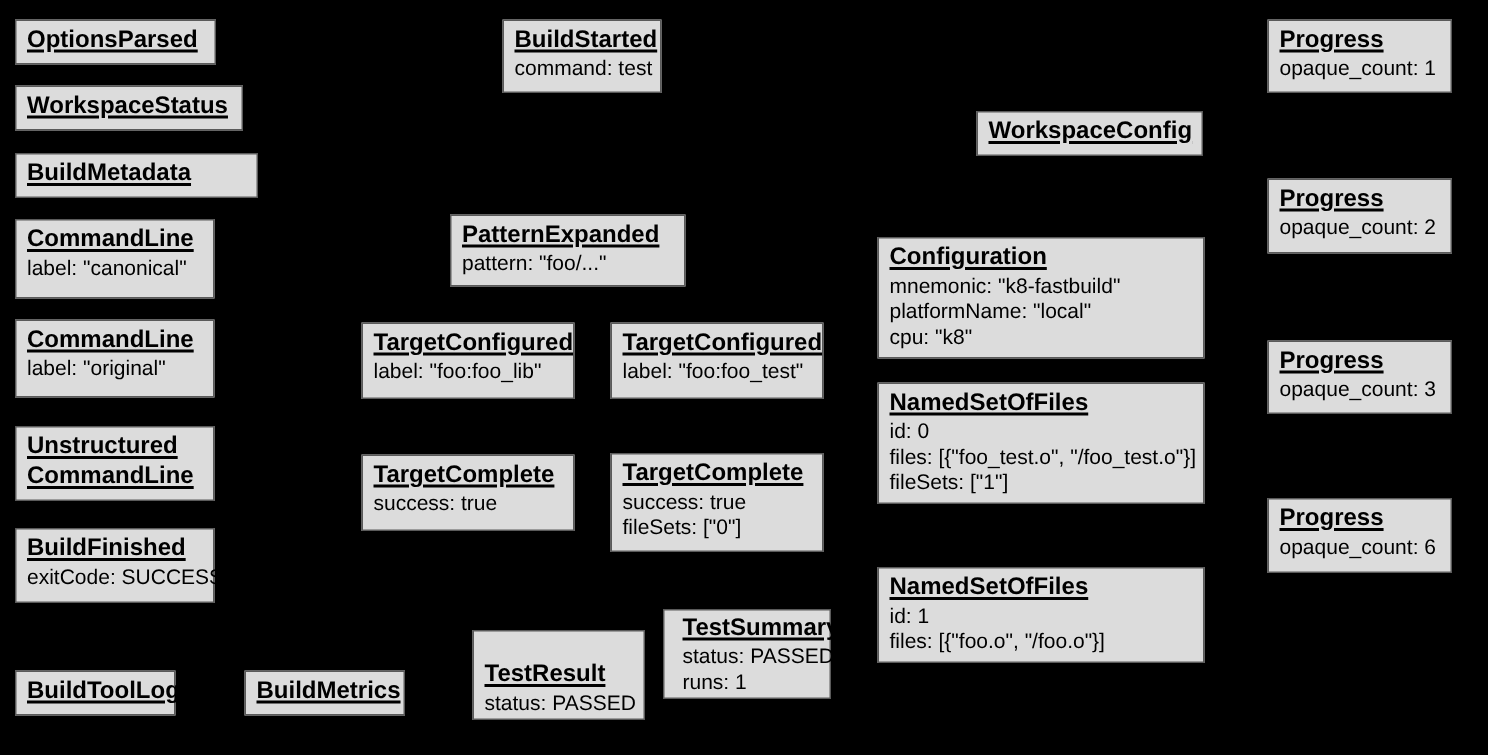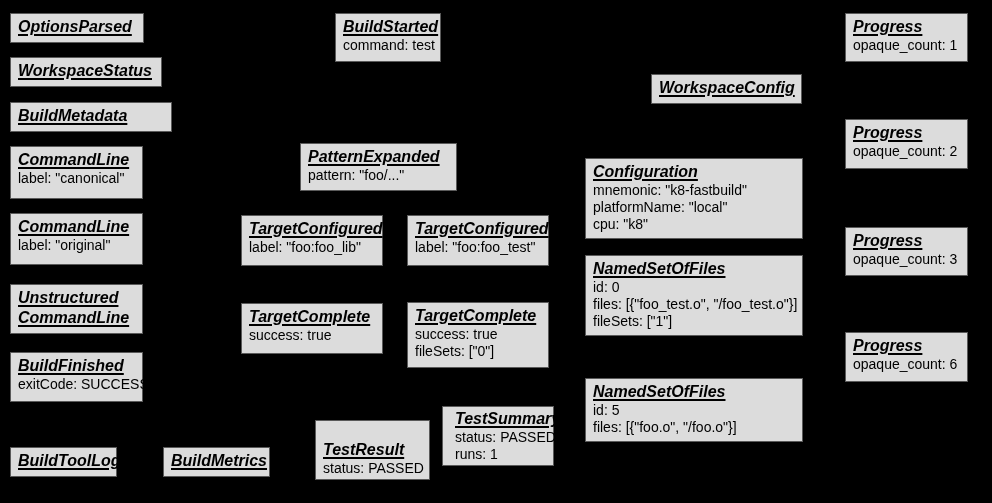--- a/index.html
+++ b/index.html
@@ -28,21 +28,20 @@
     padding: 3px 7px 5px 7px;
   }
   .box-title {
     font-size: 16px;
     font-weight: bold;
     line-height: 20px;
     text-decoration: underline;
     text-decoration-thickness: 1.5px;
     text-underline-offset: 2px;
     white-space: pre-line;
-    font-style: italic;
   }
   .box-field {
     font-size: 14px;
     line-height: 17px;
     white-space: pre;
   }
 </style>
 </head>
 <body>
 
@@ -143,21 +142,21 @@
 
   <div class="box" style="left:585px; top:255px; width:218px; min-height:74px;">
     <div class="box-title">NamedSetOfFiles</div>
     <div class="box-field">id: 0</div>
     <div class="box-field">files: [{"foo_test.o", "/foo_test.o"}]</div>
     <div class="box-field">fileSets: ["1"]</div>
   </div>
 
   <div class="box" style="left:585px; top:378px; width:218px; min-height:58px;">
     <div class="box-title">NamedSetOfFiles</div>
-    <div class="box-field">id: 5</div>
+    <div class="box-field">id: 1</div>
     <div class="box-field">files: [{"foo.o", "/foo.o"}]</div>
   </div>
 
   <div class="box" style="left:845px; top:13px; width:123px; min-height:49px;">
     <div class="box-title">Progress</div>
     <div class="box-field">opaque_count: 1</div>
   </div>
 
   <div class="box" style="left:845px; top:119px; width:123px; min-height:50px;">
     <div class="box-title">Progress</div>

